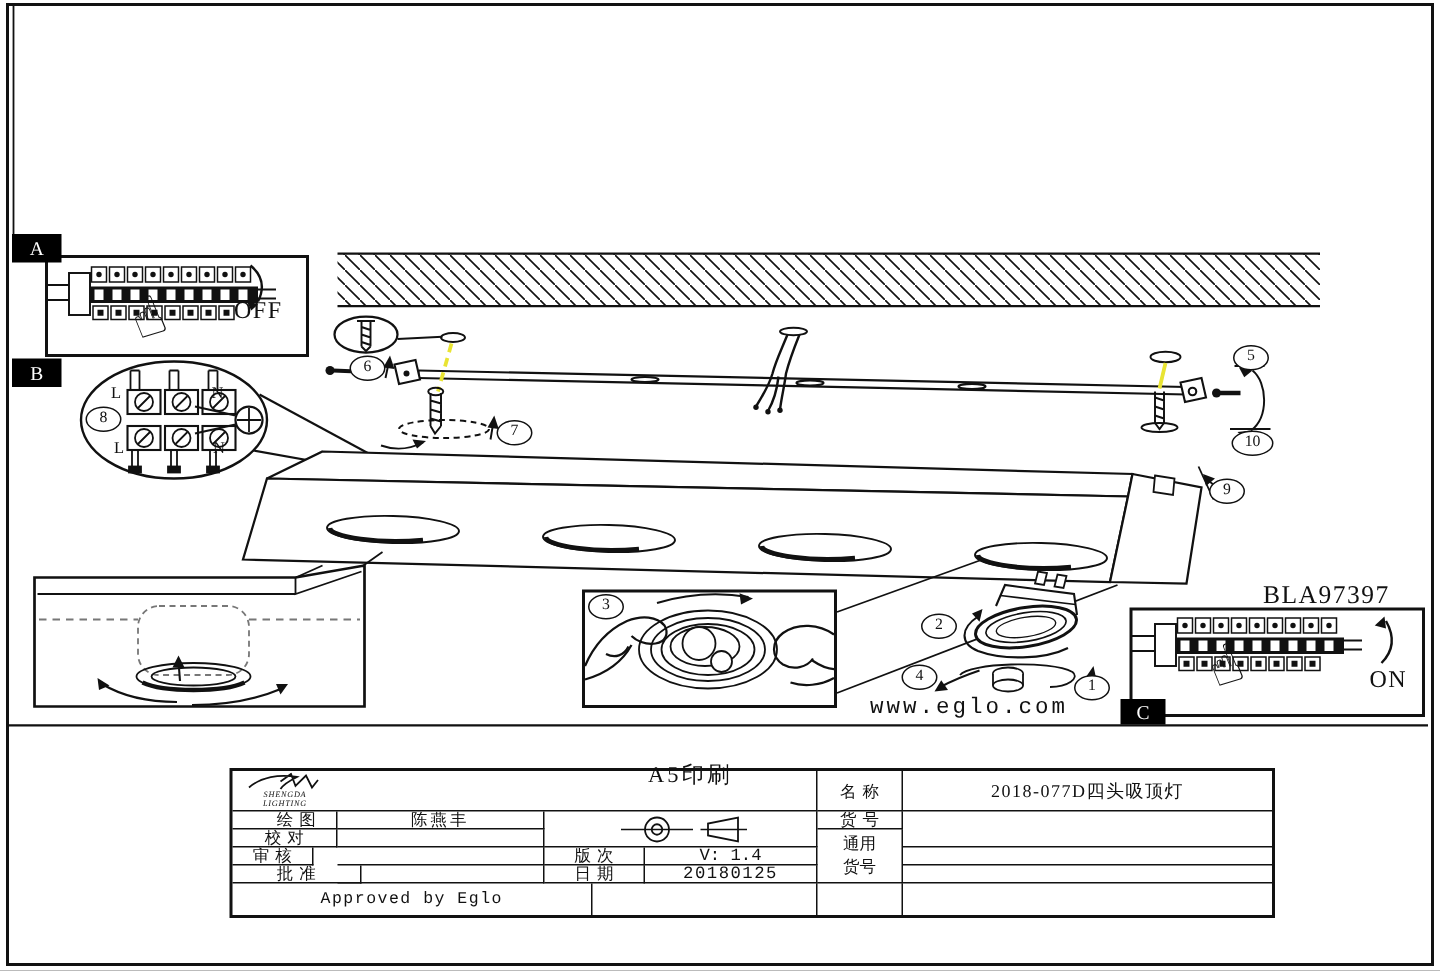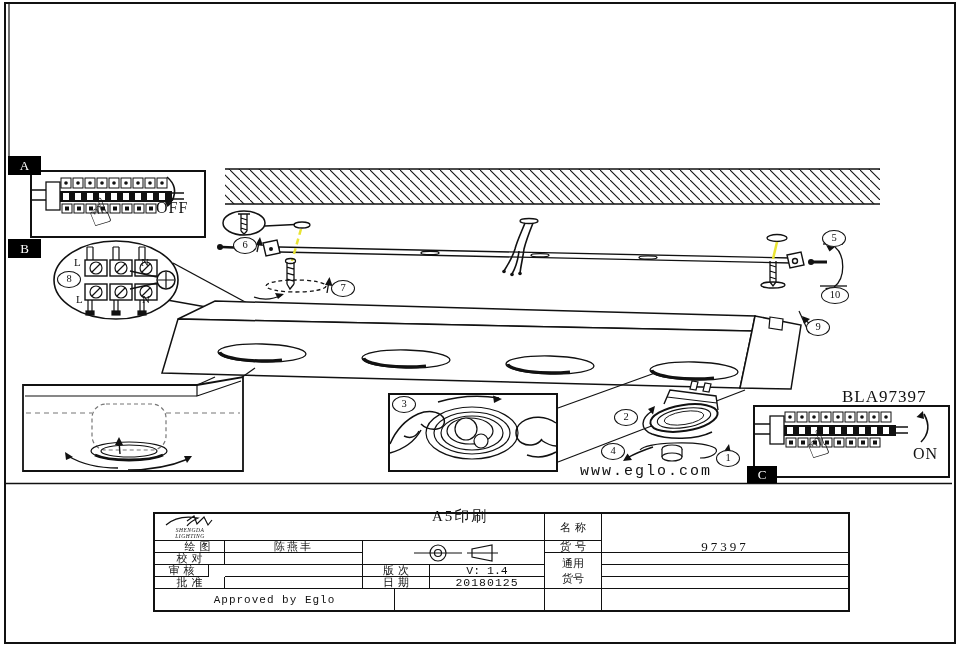--- a/index.html
+++ b/index.html
@@ -361,50 +361,50 @@
     <div class="cell bR bB" style="left:0;top:0;width:390px;height:27px;justify-content:flex-start;">
       <div class="logo" style="width:70px;">
         <svg width="52" height="13" viewBox="0 0 52 13">
           <path d="M2,10 C10,3 22,1 34,3 C28,6 25,8 23,11 M23,6 L30,1 L33,9 L40,2 L44,10 L48,5" stroke="#111" stroke-width="1.2" fill="none"></path>
         </svg>
         <span class="lt">SHENGDA</span>
         <span class="lt">LIGHTING</span>
       </div>
     </div>
     <div class="cell bR bB lbl" style="left:390px;top:0;width:57px;height:27px;">名称</div>
+    <div class="cell bB" style="left:447px;top:0;width:246px;height:27px;font-size:12px;letter-spacing:1px;">2018-077D四头吸顶灯</div>
 
     <div class="cell bR bB lbl" style="left:0;top:27px;width:70px;height:12px;padding-left:16px;">绘图</div>
     <div class="cell bR bB" style="left:70px;top:27px;width:138px;height:12px;letter-spacing:2px;">陈燕丰</div>
     <div class="cell bR bB" style="left:208px;top:27px;width:182px;height:24px;">
       <svg width="120" height="22" viewBox="0 0 120 22">
         <line x1="20" y1="11" x2="68" y2="11" stroke="#111" stroke-width="1"></line>
         <circle cx="44" cy="11" r="8" stroke="#111" fill="none" stroke-width="1.2"></circle>
         <circle cx="44" cy="11" r="3.5" stroke="#111" fill="none" stroke-width="1.2"></circle>
         <path d="M78,7 L78,15 L98,19 L98,3 Z" stroke="#111" fill="none" stroke-width="1.2"></path>
         <line x1="73" y1="11" x2="104" y2="11" stroke="#111" stroke-width="1"></line>
       </svg>
     </div>
     <div class="cell bR bB lbl" style="left:390px;top:27px;width:57px;height:12px;">货号</div>
-    <div class="cell bB" style="left:447px;top:27px;width:246px;height:12px;font-size:13px;letter-spacing:3px;">97397</div>
 
     <div class="cell bR bB lbl" style="left:0;top:39px;width:70px;height:12px;">校对</div>
     <div class="cell bR bB" style="left:70px;top:39px;width:138px;height:12px;"></div>
     <div class="cell bR bB" style="left:390px;top:39px;width:57px;height:36px;flex-direction:column;line-height:1.3;">
       <span>通用</span>
       <span>货号</span>
     </div>
     <div class="cell bB" style="left:447px;top:39px;width:246px;height:12px;"></div>
 
     <div class="cell bR bB lbl" style="left:0;top:51px;width:54px;height:12px;">审核</div>
     <div class="cell bR bB" style="left:70px;top:51px;width:138px;height:12px;"></div>
     <div class="cell bR bB lbl" style="left:208px;top:51px;width:67px;height:12px;">版次</div>
     <div class="cell bR bB mono" style="left:275px;top:51px;width:115px;height:12px;font-size:11.5px;">V: 1.4</div>
     <div class="cell bB" style="left:447px;top:51px;width:246px;height:12px;"></div>
 
-    <div class="cell bR bB lbl" style="left:0;top:63px;width:70px;height:12px;">批准</div>
+    <div class="cell bR bB lbl" style="left:0;top:63px;width:86px;height:12px;">批准</div>
     <div class="cell bR bB" style="left:70px;top:63px;width:138px;height:12px;"></div>
     <div class="cell bR bB lbl" style="left:208px;top:63px;width:67px;height:12px;">日期</div>
     <div class="cell bR bB mono" style="left:275px;top:63px;width:115px;height:12px;font-size:11.5px;letter-spacing:1px;">20180125</div>
     <div class="cell bB" style="left:447px;top:63px;width:246px;height:12px;"></div>
 
     <div class="cell bR mono" style="left:0;top:75px;width:240px;height:21px;font-size:11px;letter-spacing:1px;">Approved by Eglo</div>
     <div class="cell bR" style="left:208px;top:75px;width:182px;height:21px;"></div>
     <div class="cell bR" style="left:390px;top:75px;width:57px;height:21px;"></div>
     <div class="cell" style="left:447px;top:75px;width:246px;height:21px;"></div>
   </div>

